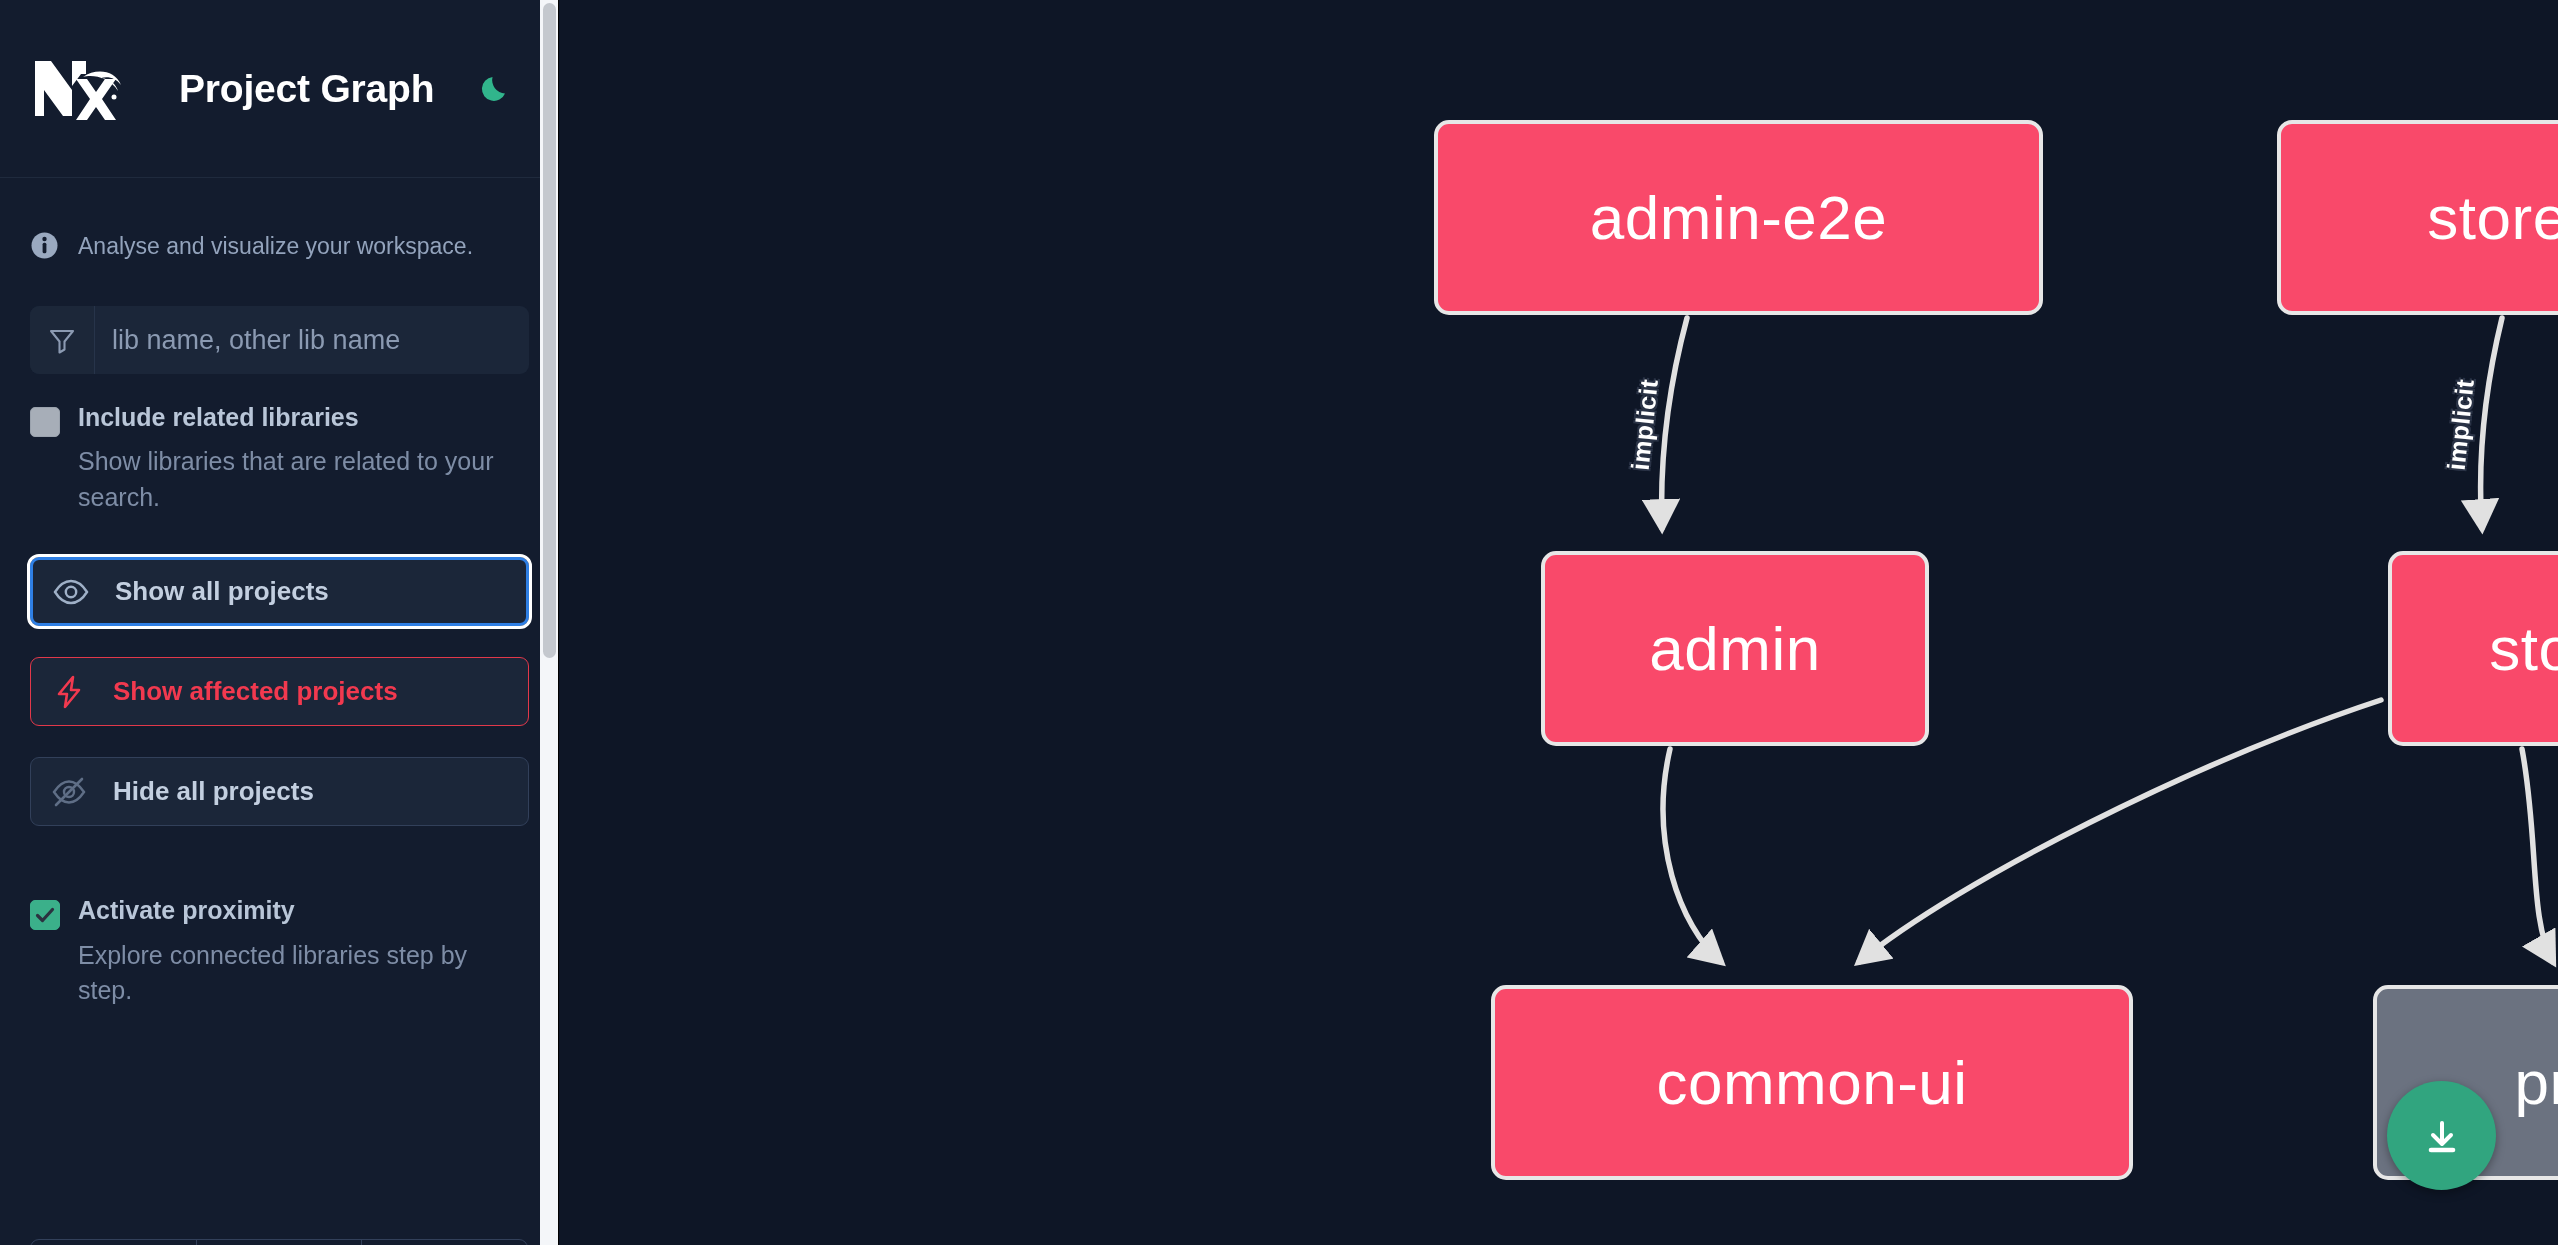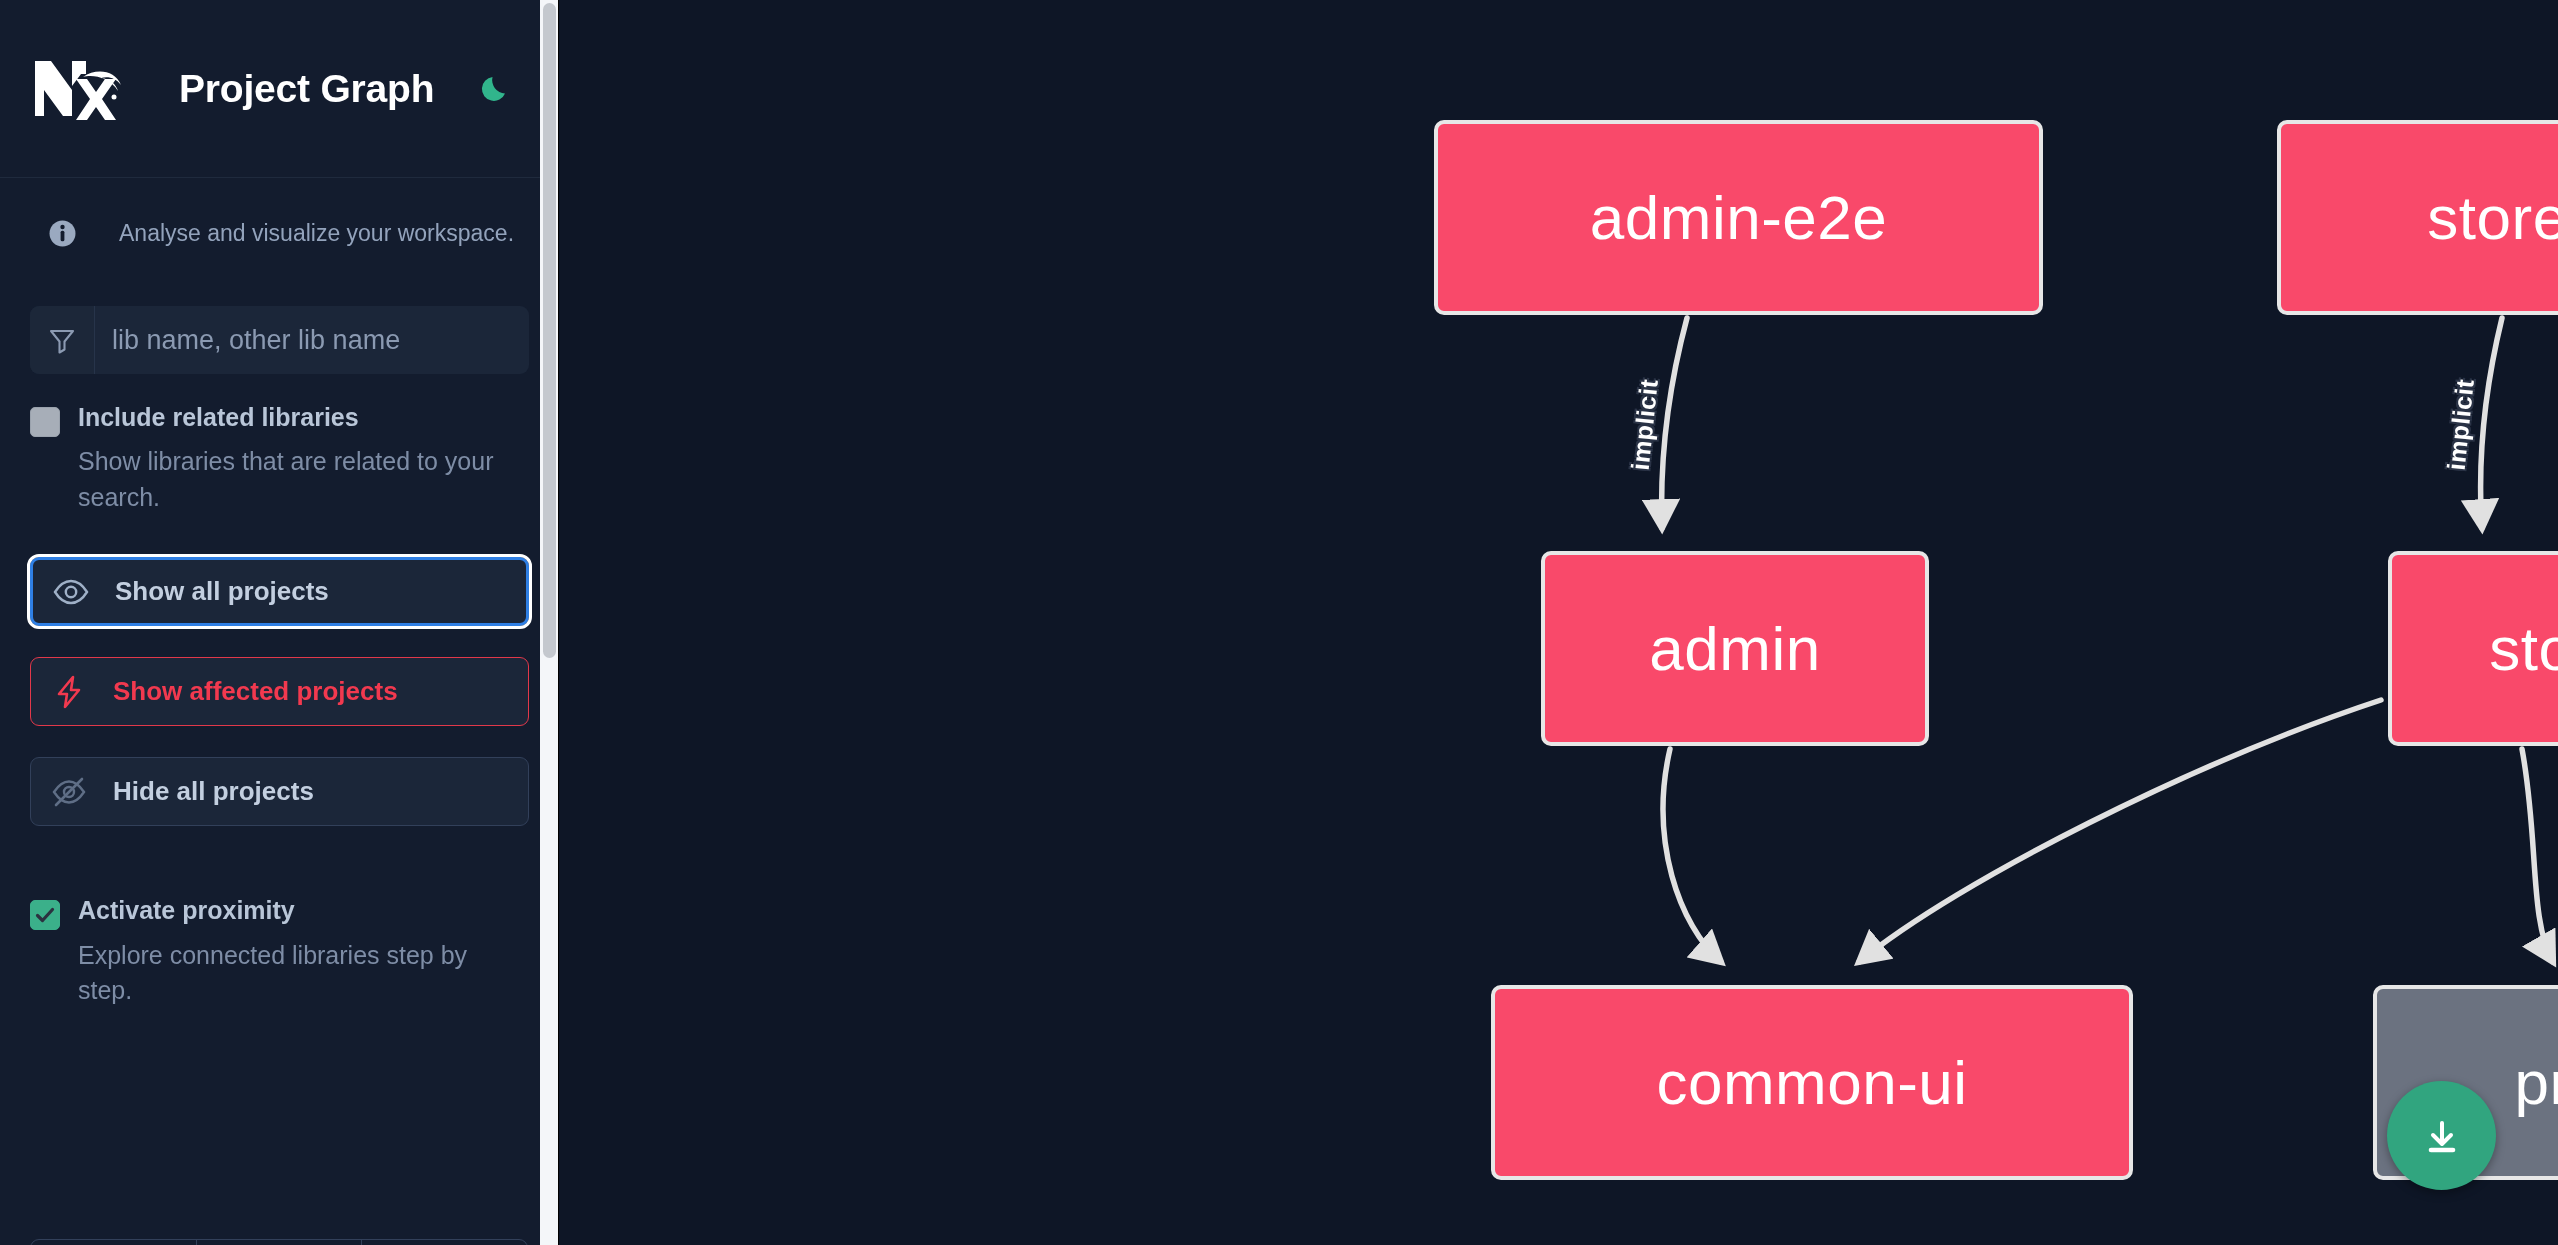--- a/index.html
+++ b/index.html
@@ -37,24 +37,23 @@
     white-space: nowrap;
   }
   .moon-btn {
     margin-left: 40px;
     width: 42px; height: 42px;
     display: flex; align-items: center; justify-content: center;
     cursor: pointer;
   }
 
   .sb-info {
-    display: flex; align-items: center;
-    padding: 28px 30px 0 48px;
+    display: flex; align-items: flex-end;
+    padding: 28px 30px 0 30px;
     height: 82px;
-    gap: 23px;
   }
   .info-icon { width: 29px; height: 29px; flex: 0 0 29px; }
   .sb-info-text {
     margin-left: 19px;
     color: #93a3bc;
     font-size: 23px;
     white-space: nowrap;
   }
 
   .filter-row {
@@ -163,21 +162,21 @@
     position: relative;
     flex: 1;
     height: 1245px;
     background: #0e1626;
     overflow: hidden;
   }
   .gsvg { position: absolute; left: 0; top: 0; width: 1999px; height: 1245px; }
 
   .node {
     position: absolute;
-    border-radius: 10px;
+    border-radius: 15px;
     border: 4px solid #e7e7e7;
     display: flex; align-items: center; justify-content: center;
     cursor: pointer;
   }
   .node span {
     color: #ffffff;
     font-size: 62px;
     font-weight: 400;
     letter-spacing: 0.5px;
     white-space: nowrap;

